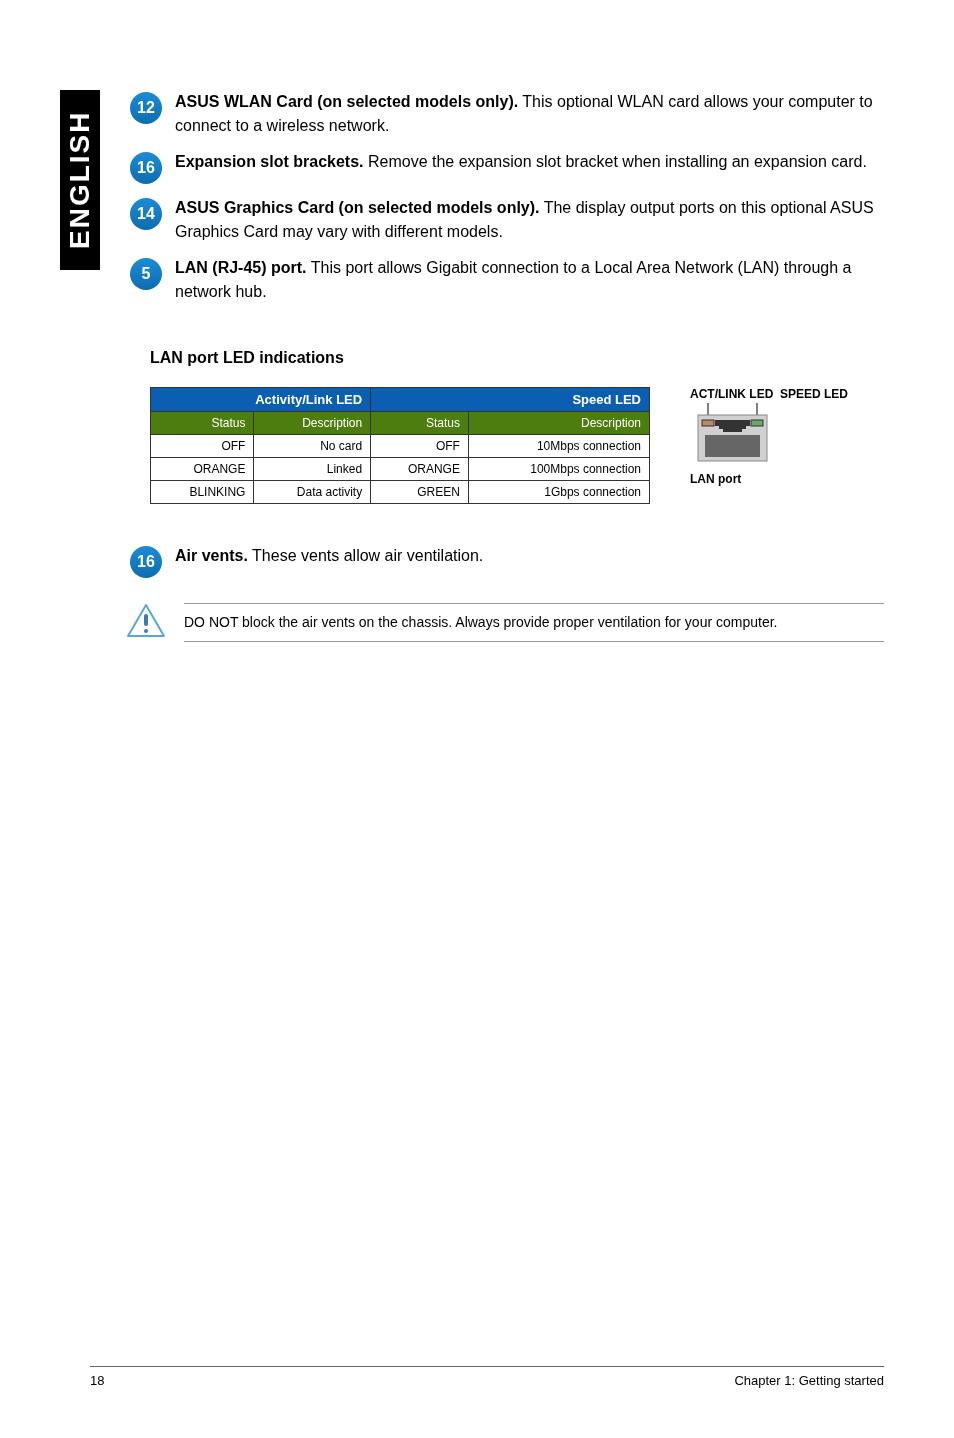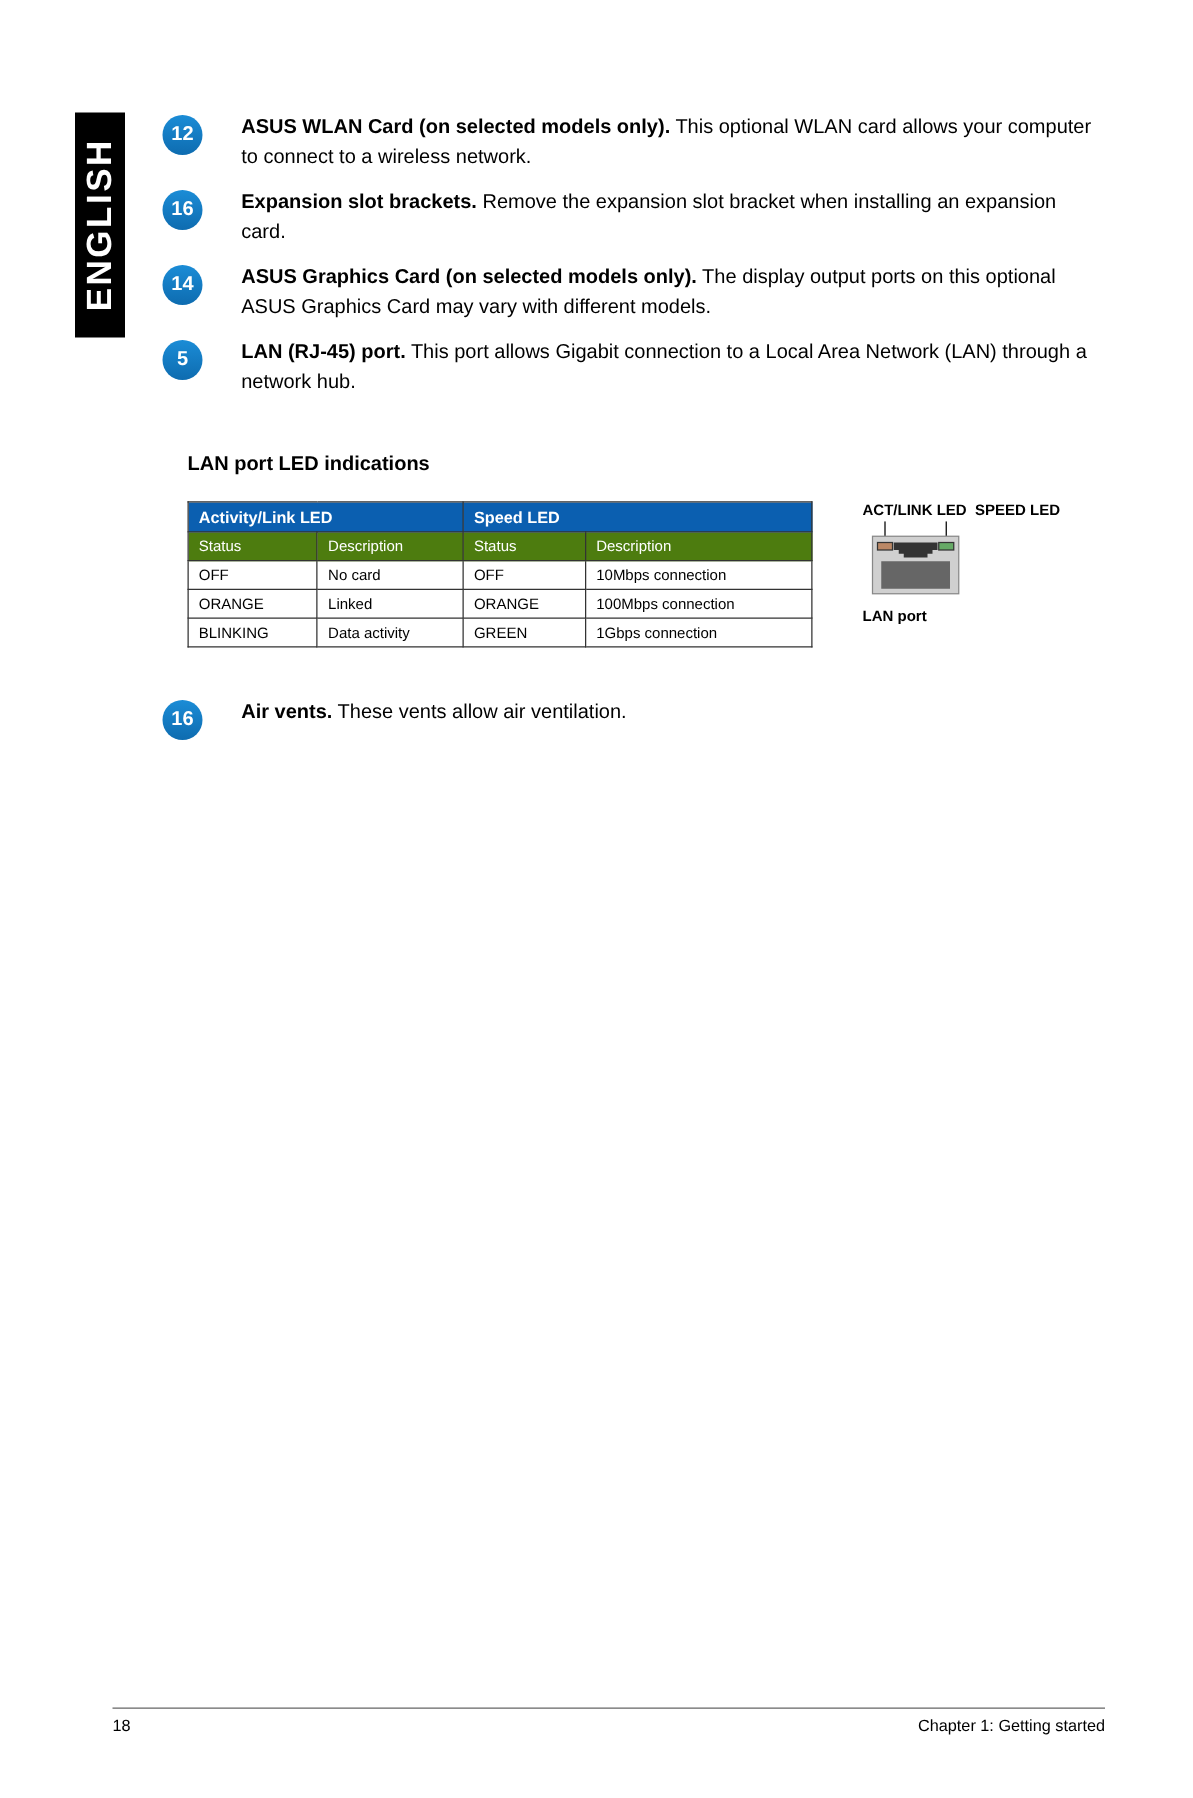--- a/index.html
+++ b/index.html
@@ -27,21 +27,21 @@
       writing-mode: vertical-rl;
       text-orientation: mixed;
       transform: rotate(180deg);
       letter-spacing: 2px;
     }
     .content {
       margin-left: 40px;
     }
     .item {
       display: flex;
-      gap: 31px;
+      gap: 13px;
       margin-bottom: 12px;
     }
     .circle {
       flex-shrink: 0;
       width: 32px;
       height: 32px;
       border-radius: 50%;
       background: linear-gradient(to bottom, #1b8cd6, #0e6cb0);
       color: #fff;
       display: flex;
@@ -71,21 +71,21 @@
       margin-left: 20px;
     }
     table {
       border-collapse: collapse;
       font-size: 12px;
       width: 500px;
     }
     th, td {
       border: 1px solid #333;
       padding: 4px 8px;
-      text-align: left;
+      text-align: right;
     }
     .th-main {
       background: #0b5fb0;
       color: #fff;
       font-weight: bold;
       font-size: 13px;
     }
     .th-sub {
       background: #4d7c0f;
       color: #fff;
@@ -218,19 +218,27 @@
     </div>
   </div>
 
   <div style="height:40px;"></div>
 
   <div class="item">
     <div class="circle">16</div>
     <p class="item-text"><b>Air vents.</b><span> These vents allow air ventilation.</span></p>
   </div>
 
+  <div class="note-row">
+    <svg class="note-icon" viewBox="0 0 40 36">
+      <path d="M 20 2 L 38 33 L 2 33 Z" fill="none" stroke="#5aa7d6" stroke-width="2" stroke-linejoin="round"></path>
+      <rect x="18" y="11" width="4" height="12" rx="2" fill="#3a7db0"></rect>
+      <circle cx="20" cy="28" r="2" fill="#3a7db0"></circle>
+    </svg>
+    <div class="note-text">DO NOT block the air vents on the chassis. Always provide proper ventilation for your computer.</div>
+  </div>
 
 </div>
 
 <div class="footer">
   <span>18</span>
   <span>Chapter 1: Getting started</span>
 </div>
 
 </body></html>

